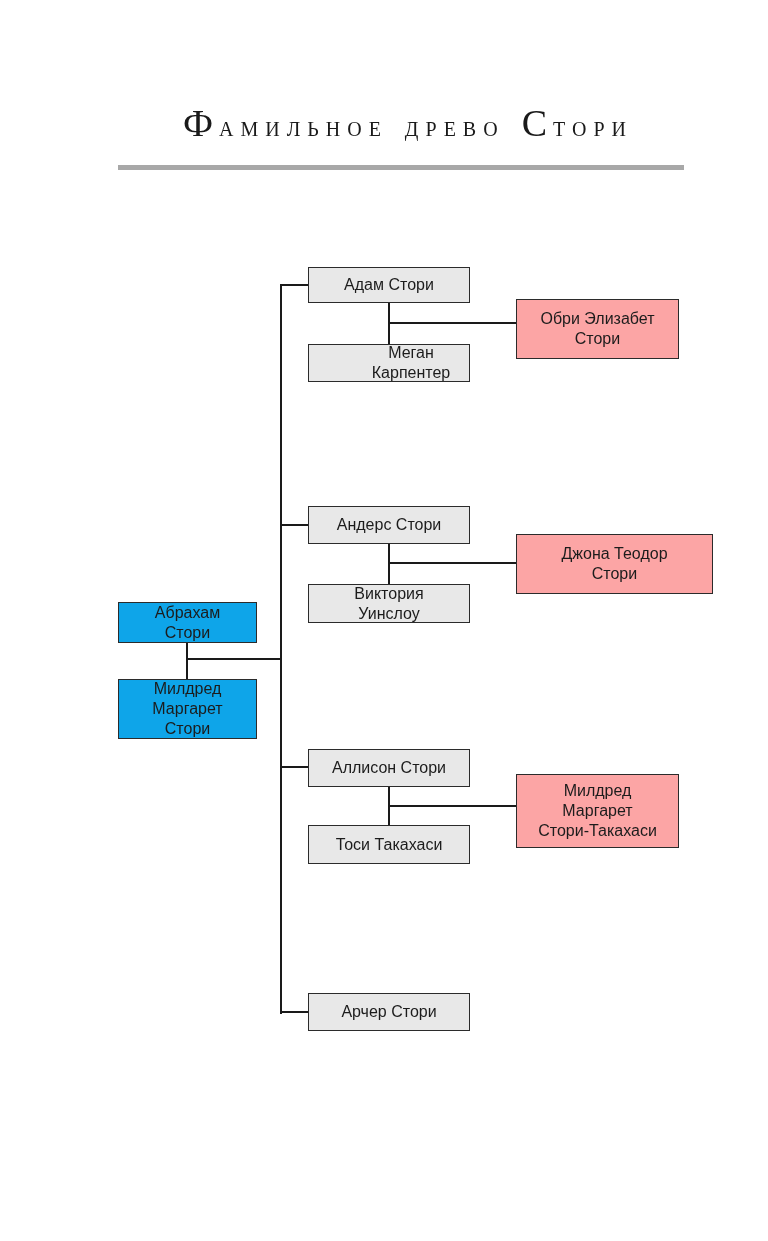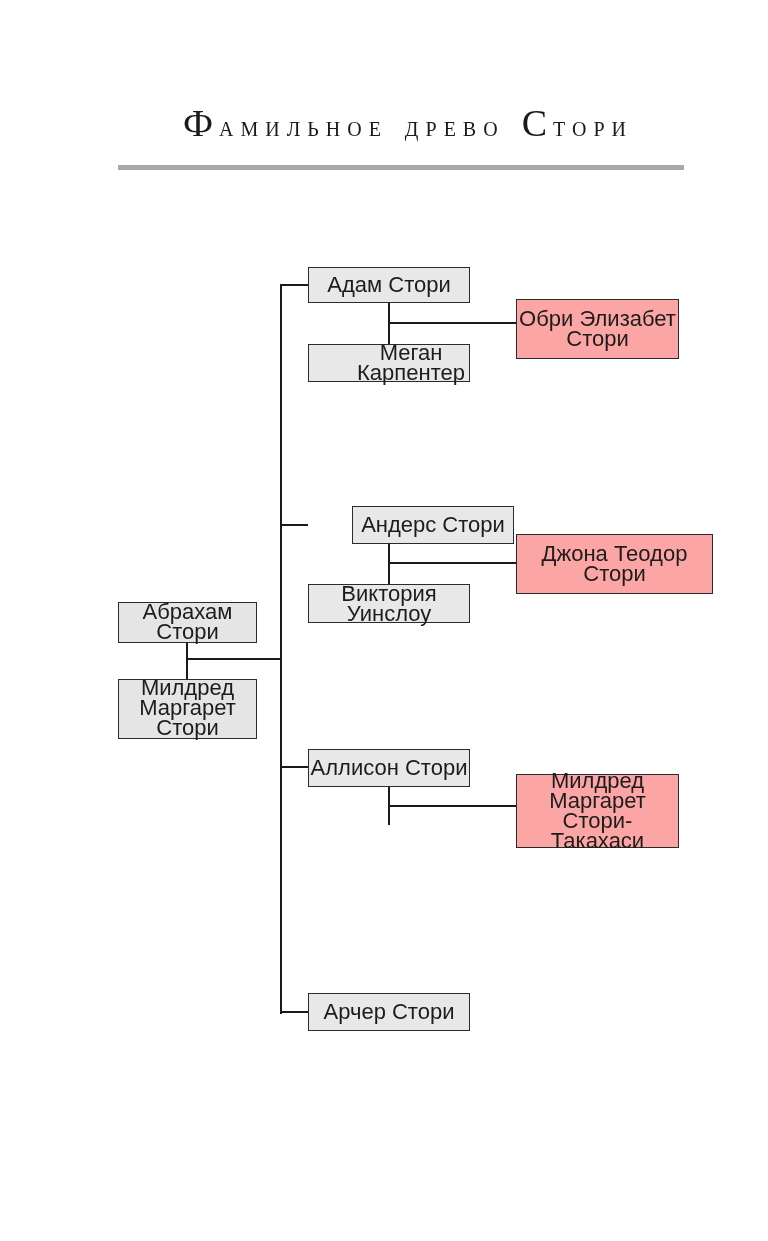--- a/index.html
+++ b/index.html
@@ -20,26 +20,26 @@
   .tsmall{font-size:20px;letter-spacing:7px;}
   .wordgap{margin-right:17px;}
 
   .rule{position:absolute;left:118px;top:165px;width:566px;height:5px;background:#a8a8a8;}
 
   
   .pbox{
     position:absolute;box-sizing:border-box;
     display:flex;align-items:center;justify-content:center;
     text-align:center;white-space:pre-line;
-    font-size:22px;line-height:20px;color:#1c1c1c;
+    font-size:16px;line-height:20px;color:#1c1c1c;
     border:1.5px solid #2b2b2b;
   }
   .light{background:#e8e8e8;}
   .dark{background:#fca5a5;}
-  .plain{background:#e5e5e5;align-items:flex-end;}
+  .plain{background:#0ea5e9;}
 
   
   .hline,.vline{position:absolute;background:#1a1a1a;}
   .hline{height:2px;}
   .vline{width:2px;}
 </style>
 </head>
 <body>
 
 <div class="canvas">
@@ -81,30 +81,33 @@
 Стори</span>
   </div>
 
   <div class="pbox light" style="left:308px;top:267px;width:162px;height:36px;">
     <span>Адам Стори</span>
   </div>
   <div class="pbox light" style="left:308px;top:344px;width:162px;height:38px;padding-left:44px;">
     <span>Меган Карпентер</span>
   </div>
 
-  <div class="pbox light" style="left:308px;top:506px;width:162px;height:38px;margin-left:44px;">
+  <div class="pbox light" style="left:308px;top:506px;width:162px;height:38px;">
     <span>Андерс Стори</span>
   </div>
   <div class="pbox light" style="left:308px;top:584px;width:162px;height:39px;">
     <span>Виктория
 Уинслоу</span>
   </div>
 
   <div class="pbox light" style="left:308px;top:749px;width:162px;height:38px;">
     <span>Аллисон Стори</span>
+  </div>
+  <div class="pbox light" style="left:308px;top:825px;width:162px;height:39px;">
+    <span>Тоси Такахаси</span>
   </div>
 
   <div class="pbox light" style="left:308px;top:993px;width:162px;height:38px;">
     <span>Арчер Стори</span>
   </div>
 
   <div class="pbox dark" style="left:516px;top:299px;width:163px;height:60px;">
     <span>Обри Элизабет
 Стори</span>
   </div>

